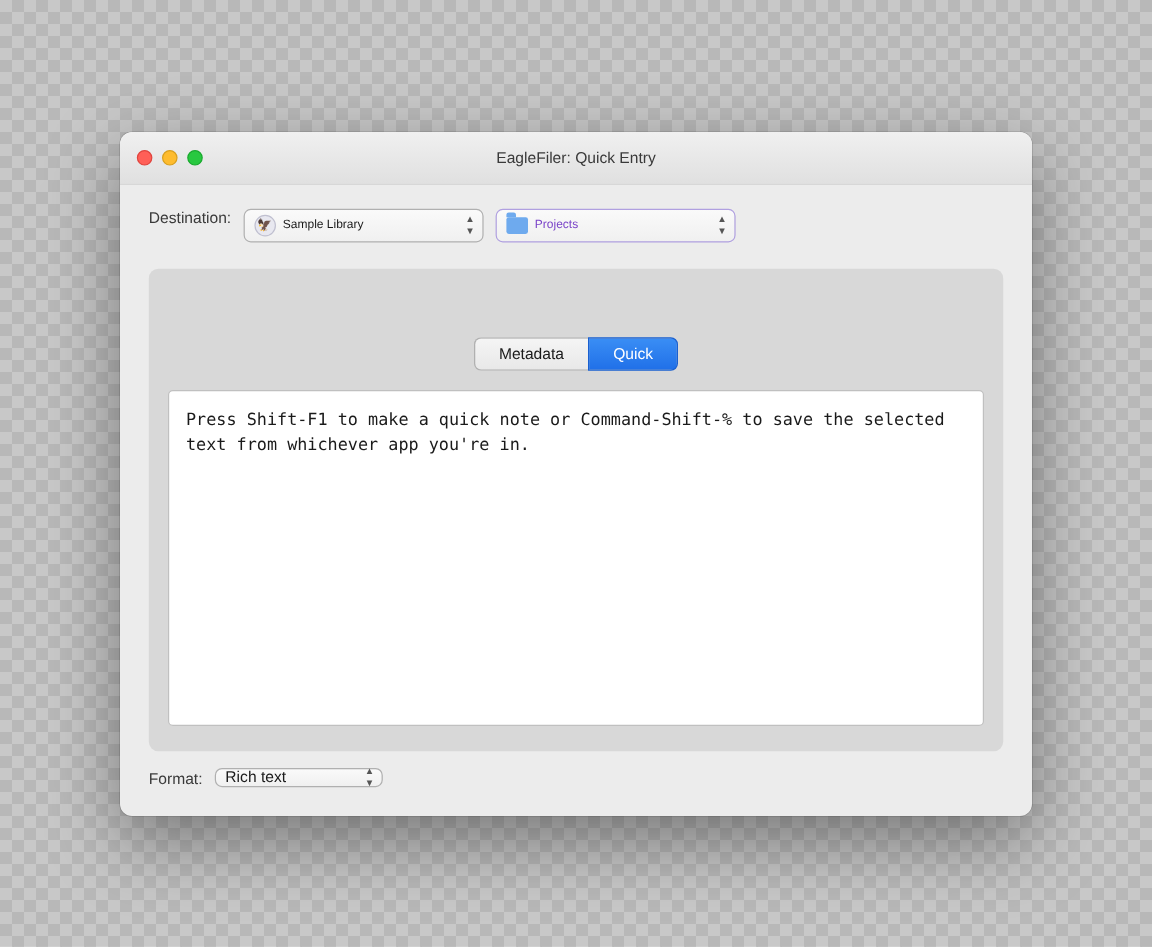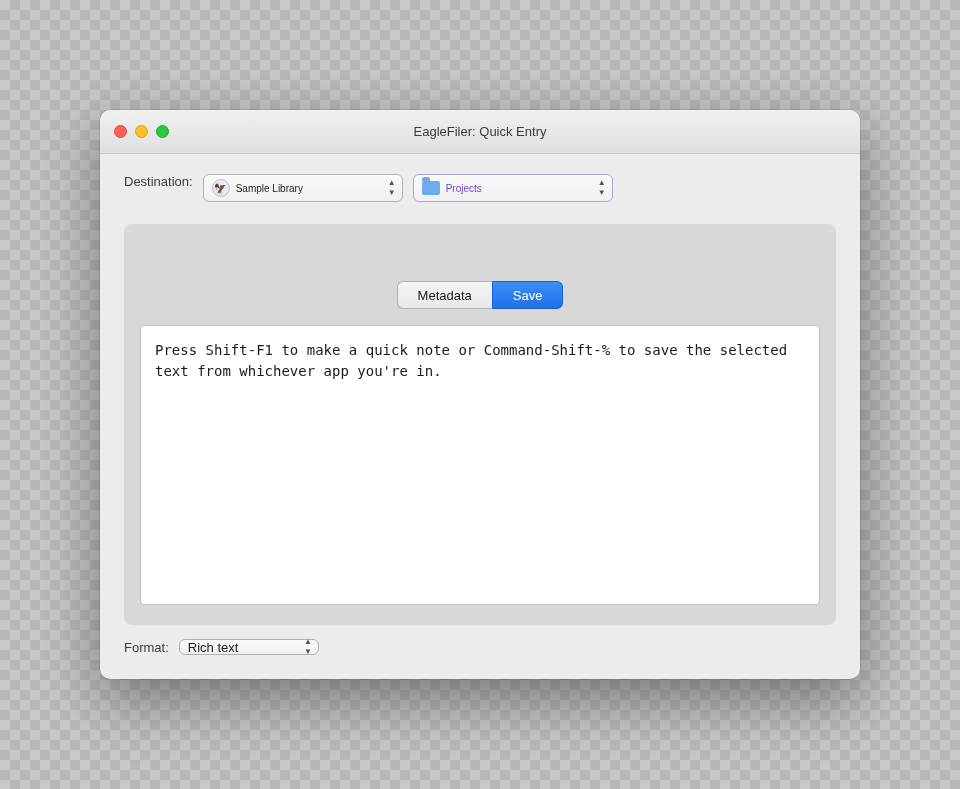--- a/index.html
+++ b/index.html
@@ -330,21 +330,21 @@
     </div>
 
     <div class="main-panel">
 
       
       <div class="tabs">
         <button class="tab-button">
           <span>Metadata</span>
         </button>
         <button class="tab-button active">
-          <span>Save</span>
+          <span>Quick</span>
         </button>
       </div>
 
       
       <textarea class="text-area" style="">Press Shift-F1 to make a quick note or Command-Shift-% to save the selected text from whichever app you're in.</textarea>
 
     </div>
 
     <div class="format-row">
       <span class="format-label">Format:</span>

